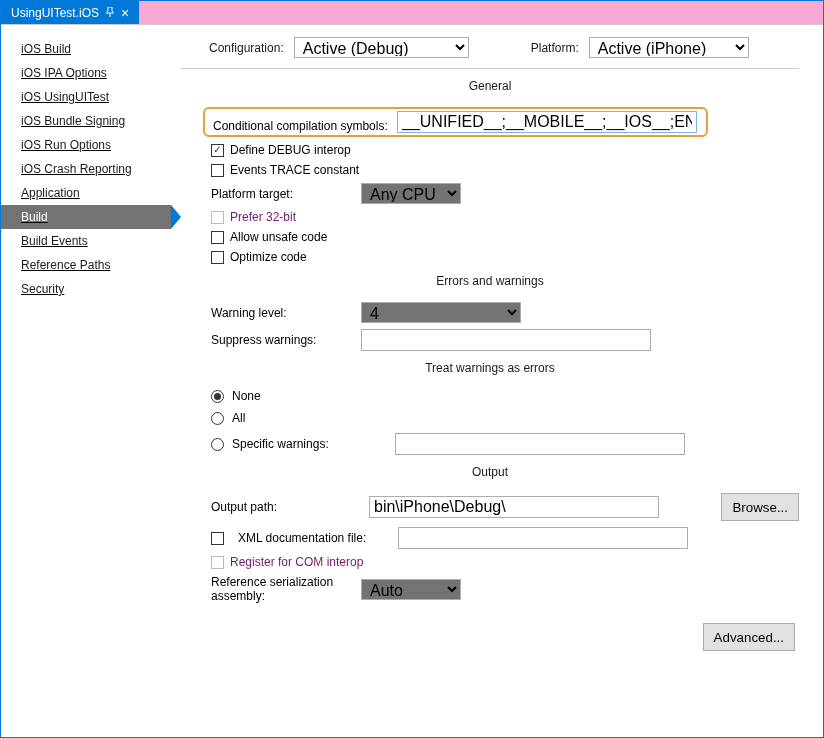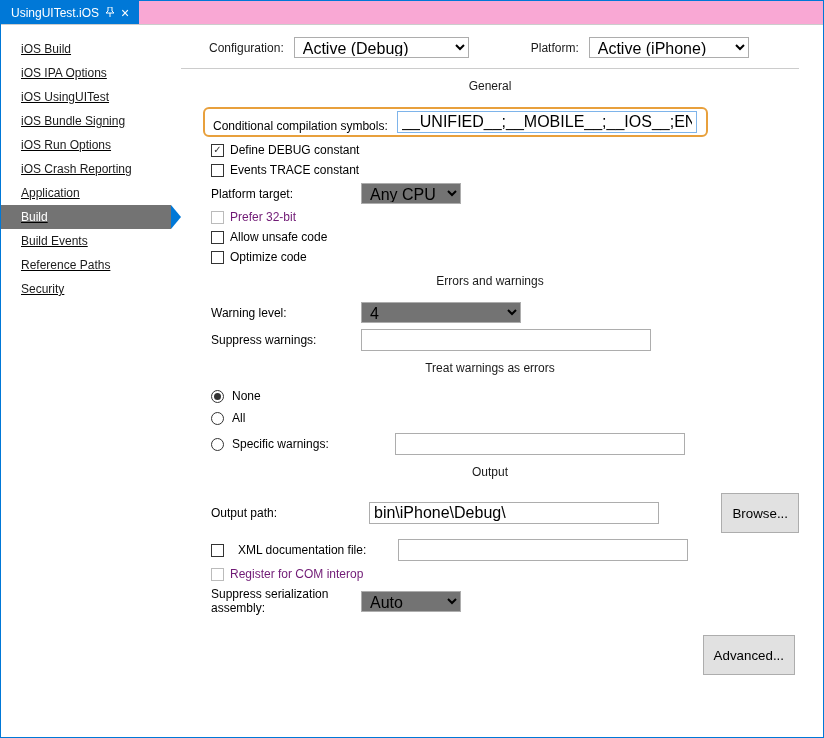--- a/index.html
+++ b/index.html
@@ -33,21 +33,21 @@
   .chk { width: 13px; height: 13px; border: 1px solid #333; display: inline-flex; align-items: center; justify-content: center; font-size: 10px; line-height: 1; color: #333; background: #fff; }
   .chk.disabled { border-color: #bbb; }
   .chk.checked::before { content: "✓"; }
   .disabled-text { color: #701a75; }
   .radio-row { display: flex; align-items: center; gap: 8px; padding-left: 30px; margin: 8px 0; }
   .radio { width: 13px; height: 13px; border: 1px solid #333; border-radius: 50%; display: inline-flex; align-items: center; justify-content: center; background: #fff; }
   .radio.selected::before { content: ""; width: 7px; height: 7px; background: #333; border-radius: 50%; display: block; }
   .sel { height: 21px; border: 1px solid #adadad; background: #737373; padding: 1px 4px; width: 100px; }
   .sel-wide { width: 160px; }
   .rowflex { display: flex; align-items: center; gap: 8px; }
-  .btn { border: 1px solid #adadad; background: #e1e1e1; padding: 4px 10px; height: 40px; text-align: right; }
+  .btn { border: 1px solid #adadad; background: #e1e1e1; padding: 4px 10px; height: 28px; text-align: right; }
   .right-align { display: flex; justify-content: flex-end; margin-top: 20px; padding-right: 4px; }
   .sec-title { color: #1a1a1a; }
   .spacer { flex: 1; }
   .svg-pin { width: 10px; height: 10px; }
 </style>
 </head>
 <body>
 
 <div class="window">
   <div class="tabbar">
@@ -98,21 +98,21 @@
 
       <div class="row" style="padding-left:22px">
         <div class="highlight">
           <span class="label" style="width:186px">Conditional compilation symbols:</span>
           <input class="txt highlighted" style="width: 300px;" type="text" value="__UNIFIED__;__MOBILE__;__IOS__;ENABLE_TEST_CLOUD;">
         </div>
       </div>
 
       <div class="chk-row">
         <span class="chk checked"></span>
-        <span>Define DEBUG constant</span>
+        <span>Define DEBUG interop</span>
       </div>
       <div class="chk-row">
         <span class="chk"></span>
         <span>Events TRACE constant</span>
       </div>
 
       <div class="row">
         <span class="label">Platform target:</span>
         <select class="sel">
           <option>Any CPU</option>
@@ -178,21 +178,21 @@
       <div class="row rowflex">
         <span class="chk" style="margin-left:30px"></span>
         <span style="width:158px;padding-left:6px">XML documentation file:</span>
         <input class="txt" style="width: 290px;" type="text" value="">
       </div>
       <div class="chk-row">
         <span class="chk disabled"></span>
         <span class="disabled-text">Register for COM interop</span>
       </div>
       <div class="row">
-        <span class="label">Suppress serialization assembly:</span>
+        <span class="label">Reference serialization assembly:</span>
         <select class="sel">
           <option>Auto</option>
         </select>
       </div>
 
       <div class="right-align">
         <button class="btn">Advanced...</button>
       </div>
     </div>
   </div>

